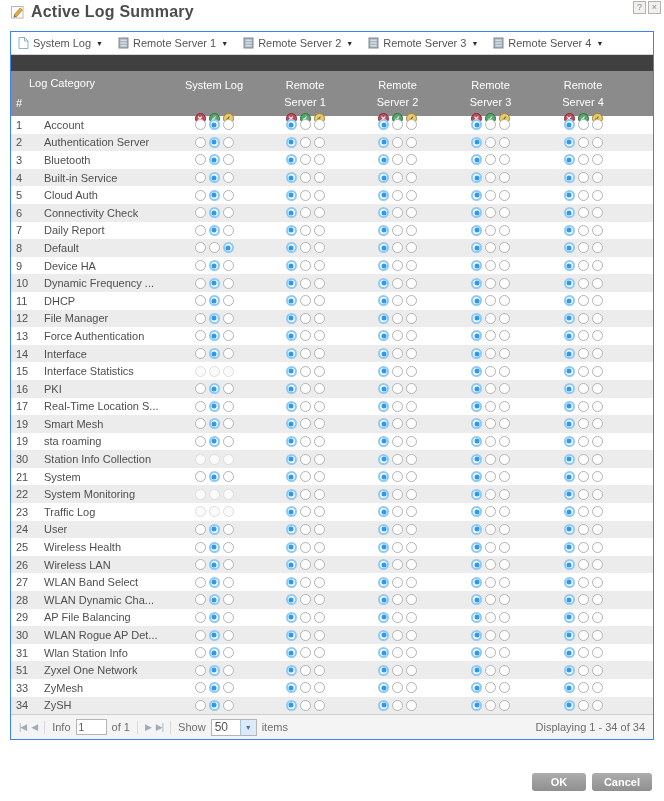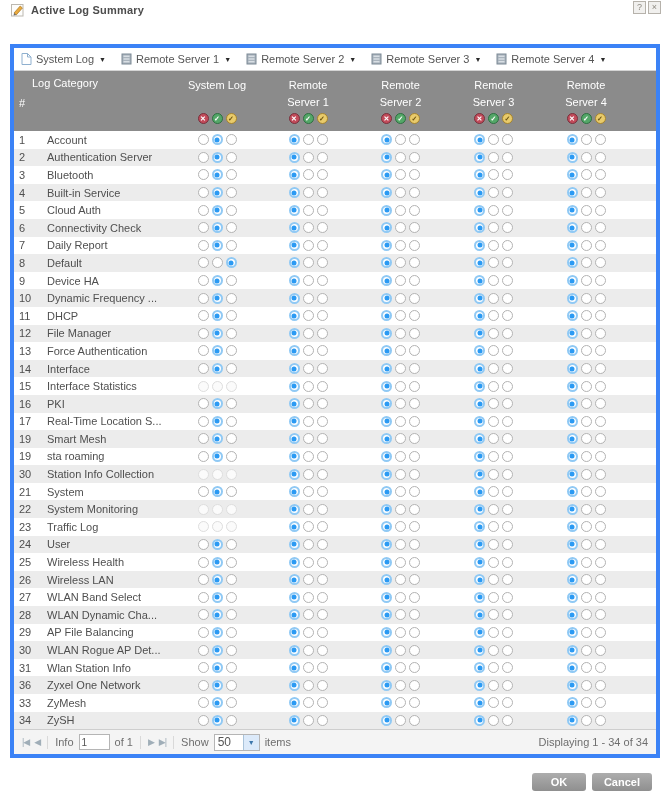--- a/index.html
+++ b/index.html
@@ -3,35 +3,35 @@
 <meta charset="utf-8">
 <style>
   html,body{margin:0;padding:0;}
   body{
     width:664px;height:801px;position:relative;background:#fff;
     font-family:"Liberation Sans",sans-serif;color:#4d4d4d;overflow:hidden;
   }
   
   .titlebar{position:absolute;top:3px;left:11px;display:flex;align-items:center;gap:6px;}
   .pencil-icon{width:14px;height:14px;display:inline-block;}
-  .title{font-size:11px;font-weight:bold;color:#4c4c4c;letter-spacing:.2px;}
+  .title{font-size:16px;font-weight:bold;color:#4c4c4c;letter-spacing:.2px;}
   .winbtns{position:absolute;top:1px;right:3px;display:flex;gap:2px;}
   .winbtn{width:13px;height:13px;background:#f1f0ee;border:1px solid #b6b2ab;color:#8d8981;
     font-size:9px;line-height:11px;text-align:center;cursor:pointer;box-sizing:border-box;}
   
-  .panel{position:absolute;left:10px;top:44px;width:642px;border:4px solid #3b82f6;background:#404040;}
+  .panel{position:absolute;left:10px;top:31px;width:642px;border:1px solid #3b82f6;background:#404040;}
   
   .toolbar{height:23px;box-sizing:border-box;display:flex;align-items:center;gap:15px;
     padding:0 7px;background:#fff;border-bottom:1px solid #d4d4d4;}
   .menu{display:flex;align-items:center;gap:4px;font-size:11px;color:#555;cursor:pointer;white-space:nowrap;}
   .menu .caret{font-size:7px;color:#2b2b2b;margin-left:1px;}
   .tool-icon{width:11px;height:12px;display:inline-block;}
   
   .gridrow{display:grid;grid-template-columns:30px 128px 90px 92px 93px 93px 92px 1fr;}
-  .thead{background:#8b8b8b;color:#fff;font-size:11px;height:60px;box-sizing:border-box;}
+  .thead{background:#8b8b8b;color:#fff;font-size:11px;height:45px;box-sizing:border-box;margin-top:16px;}
   .hc0{grid-column:1/3;position:relative;}
   .hc-cat{position:absolute;left:18px;top:6px;}
   .hc-num{position:absolute;left:5px;top:26px;}
   .hgroup{display:flex;flex-direction:column;align-items:center;padding-top:6px;}
   .hgroup .l1,.hgroup .l2{height:17px;line-height:17px;}
   .legend{display:flex;gap:3px;justify-content:center;margin-top:2px;}
   .ic{width:11px;height:11px;border-radius:50%;box-sizing:border-box;display:flex;
     align-items:center;justify-content:center;font-size:7px;font-weight:bold;line-height:1;cursor:pointer;}
   .ic.disable{background:#c24b5a;border:1px solid #79303c;color:#fff;}
   .ic.enable{background:#54a768;border:1px solid #2e6f41;color:#fff;}
@@ -1128,21 +1128,21 @@
           <span class="radio"></span>
         </div>
         <div class="radios">
           <span class="radio sel"></span>
           <span class="radio"></span>
           <span class="radio"></span>
         </div>
         <div></div>
       </div>
       <div class="gridrow trow">
-        <div class="cell-num">36</div>
+        <div class="cell-num">51</div>
         <div class="cell-cat">Zyxel One Network</div>
         <div class="radios">
           <span class="radio"></span>
           <span class="radio sel"></span>
           <span class="radio"></span>
         </div>
         <div class="radios">
           <span class="radio sel"></span>
           <span class="radio"></span>
           <span class="radio"></span>

